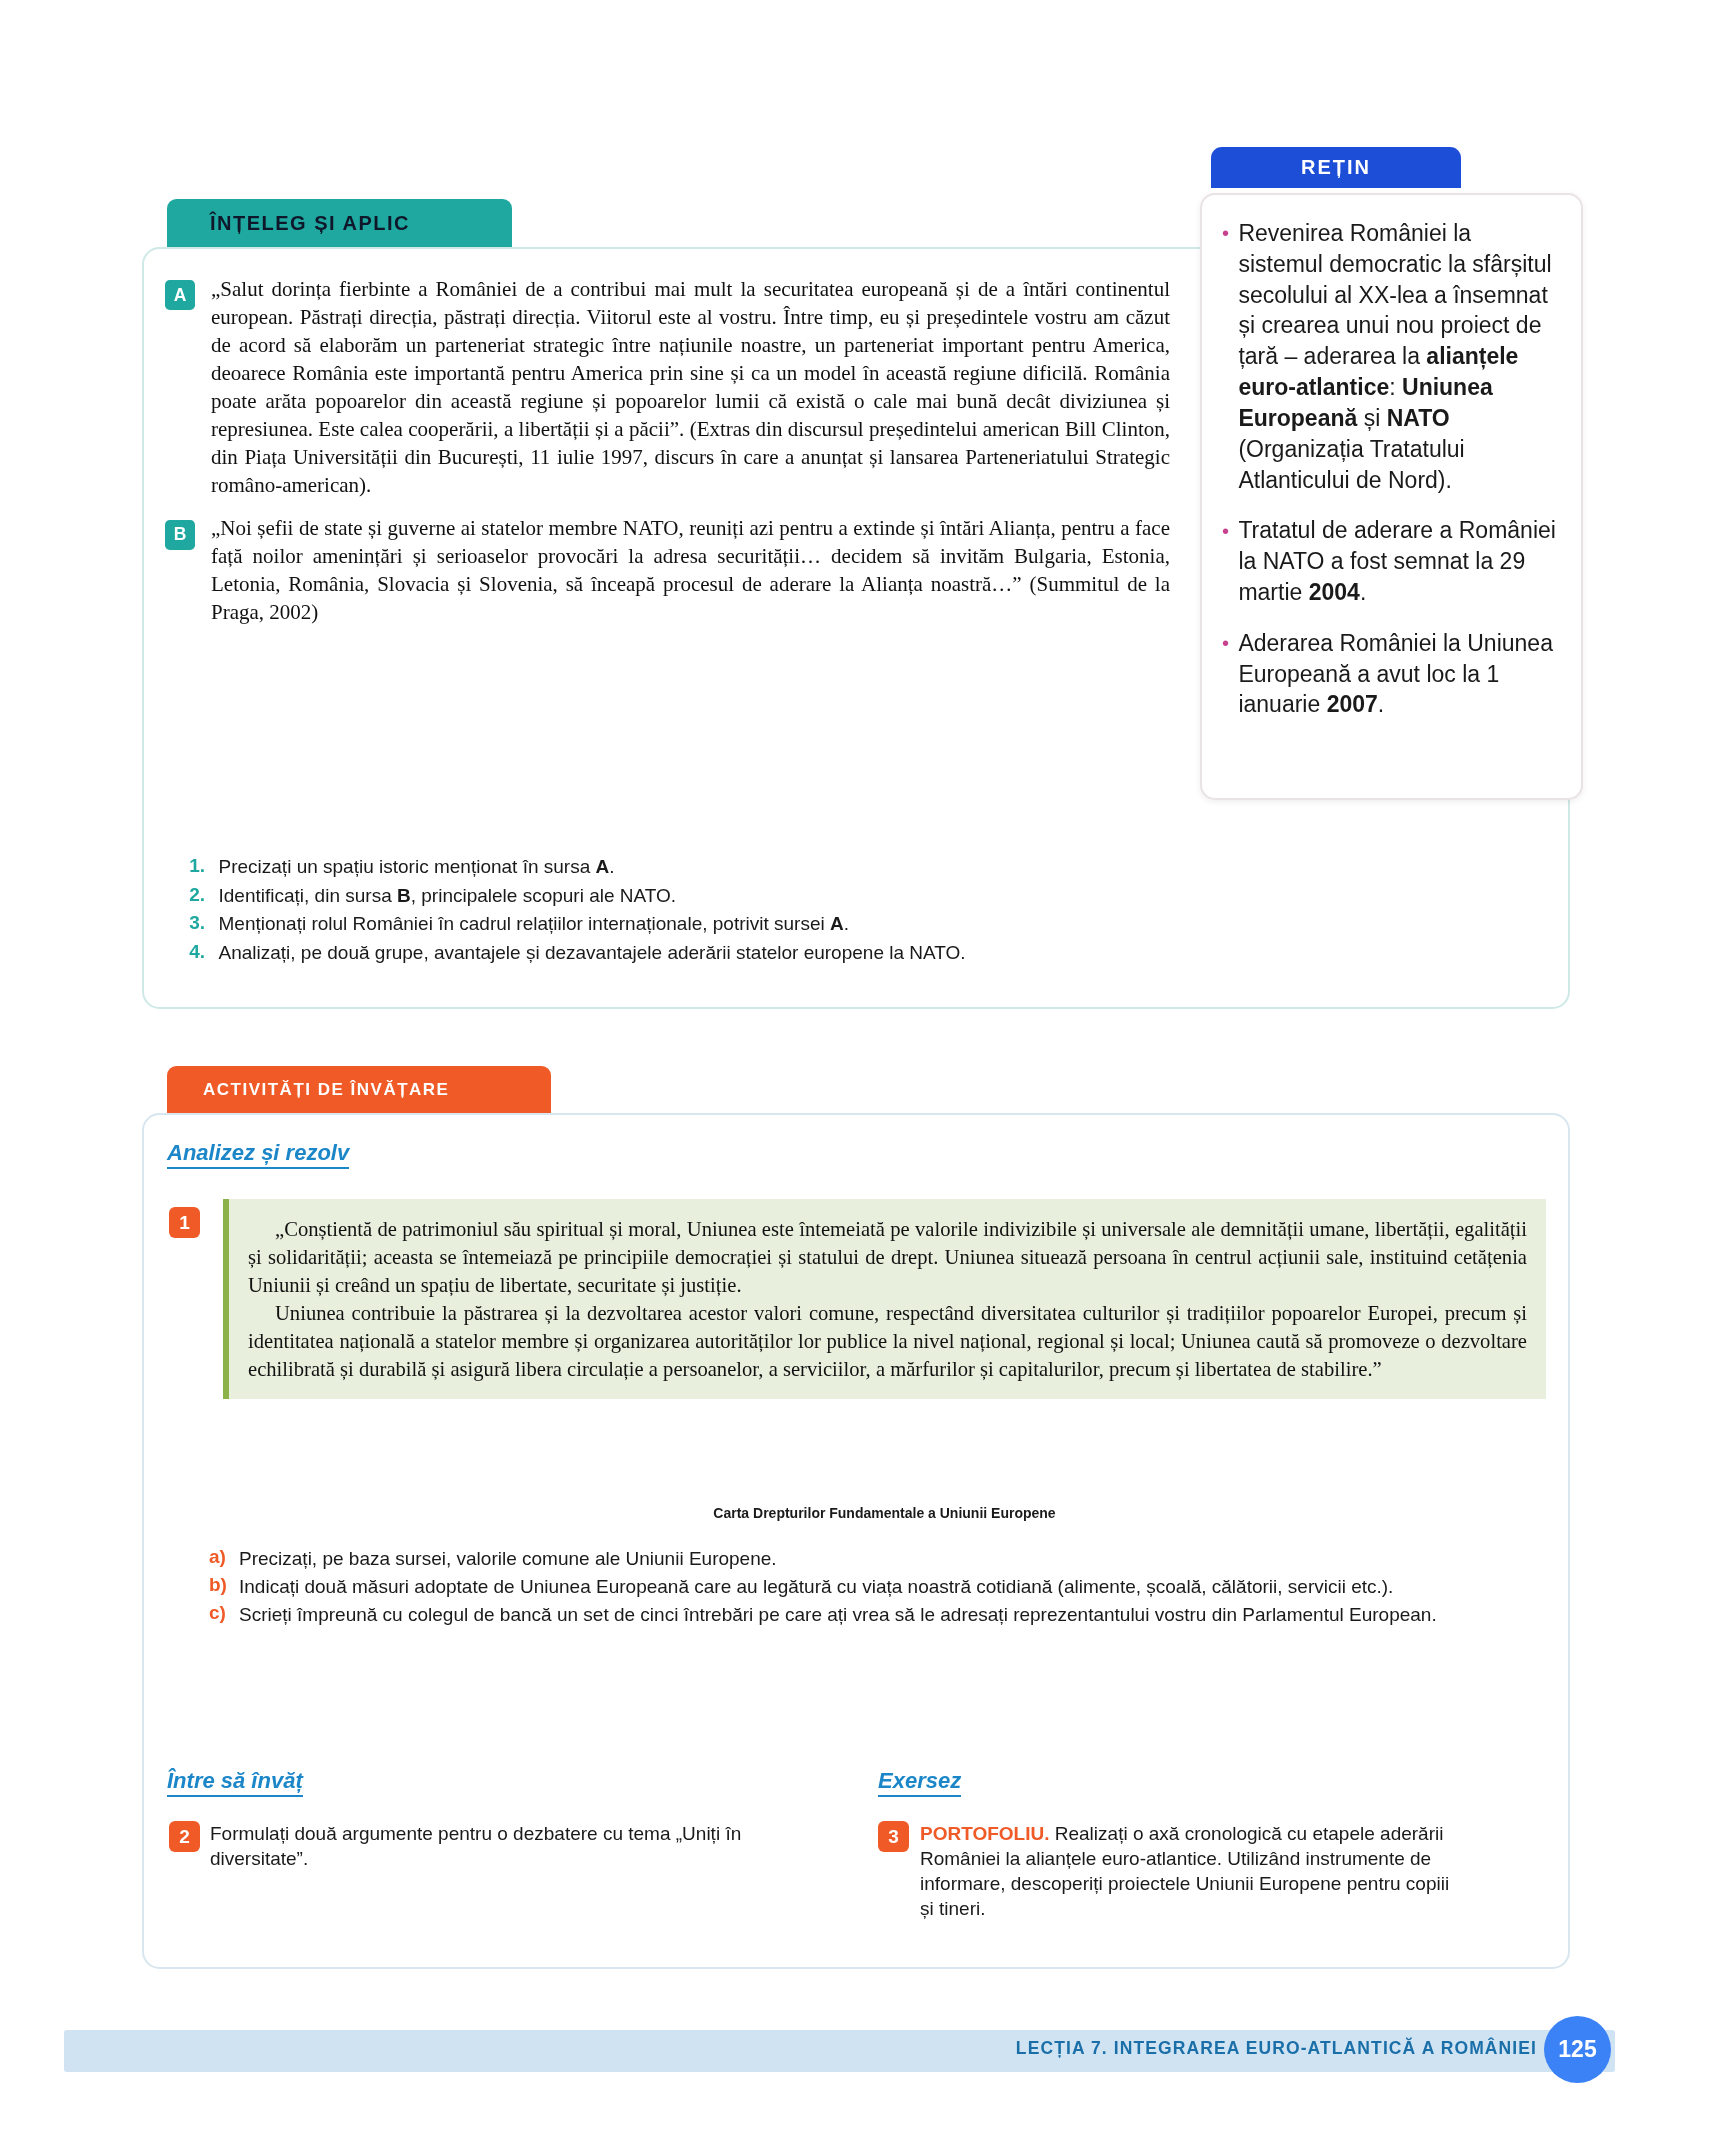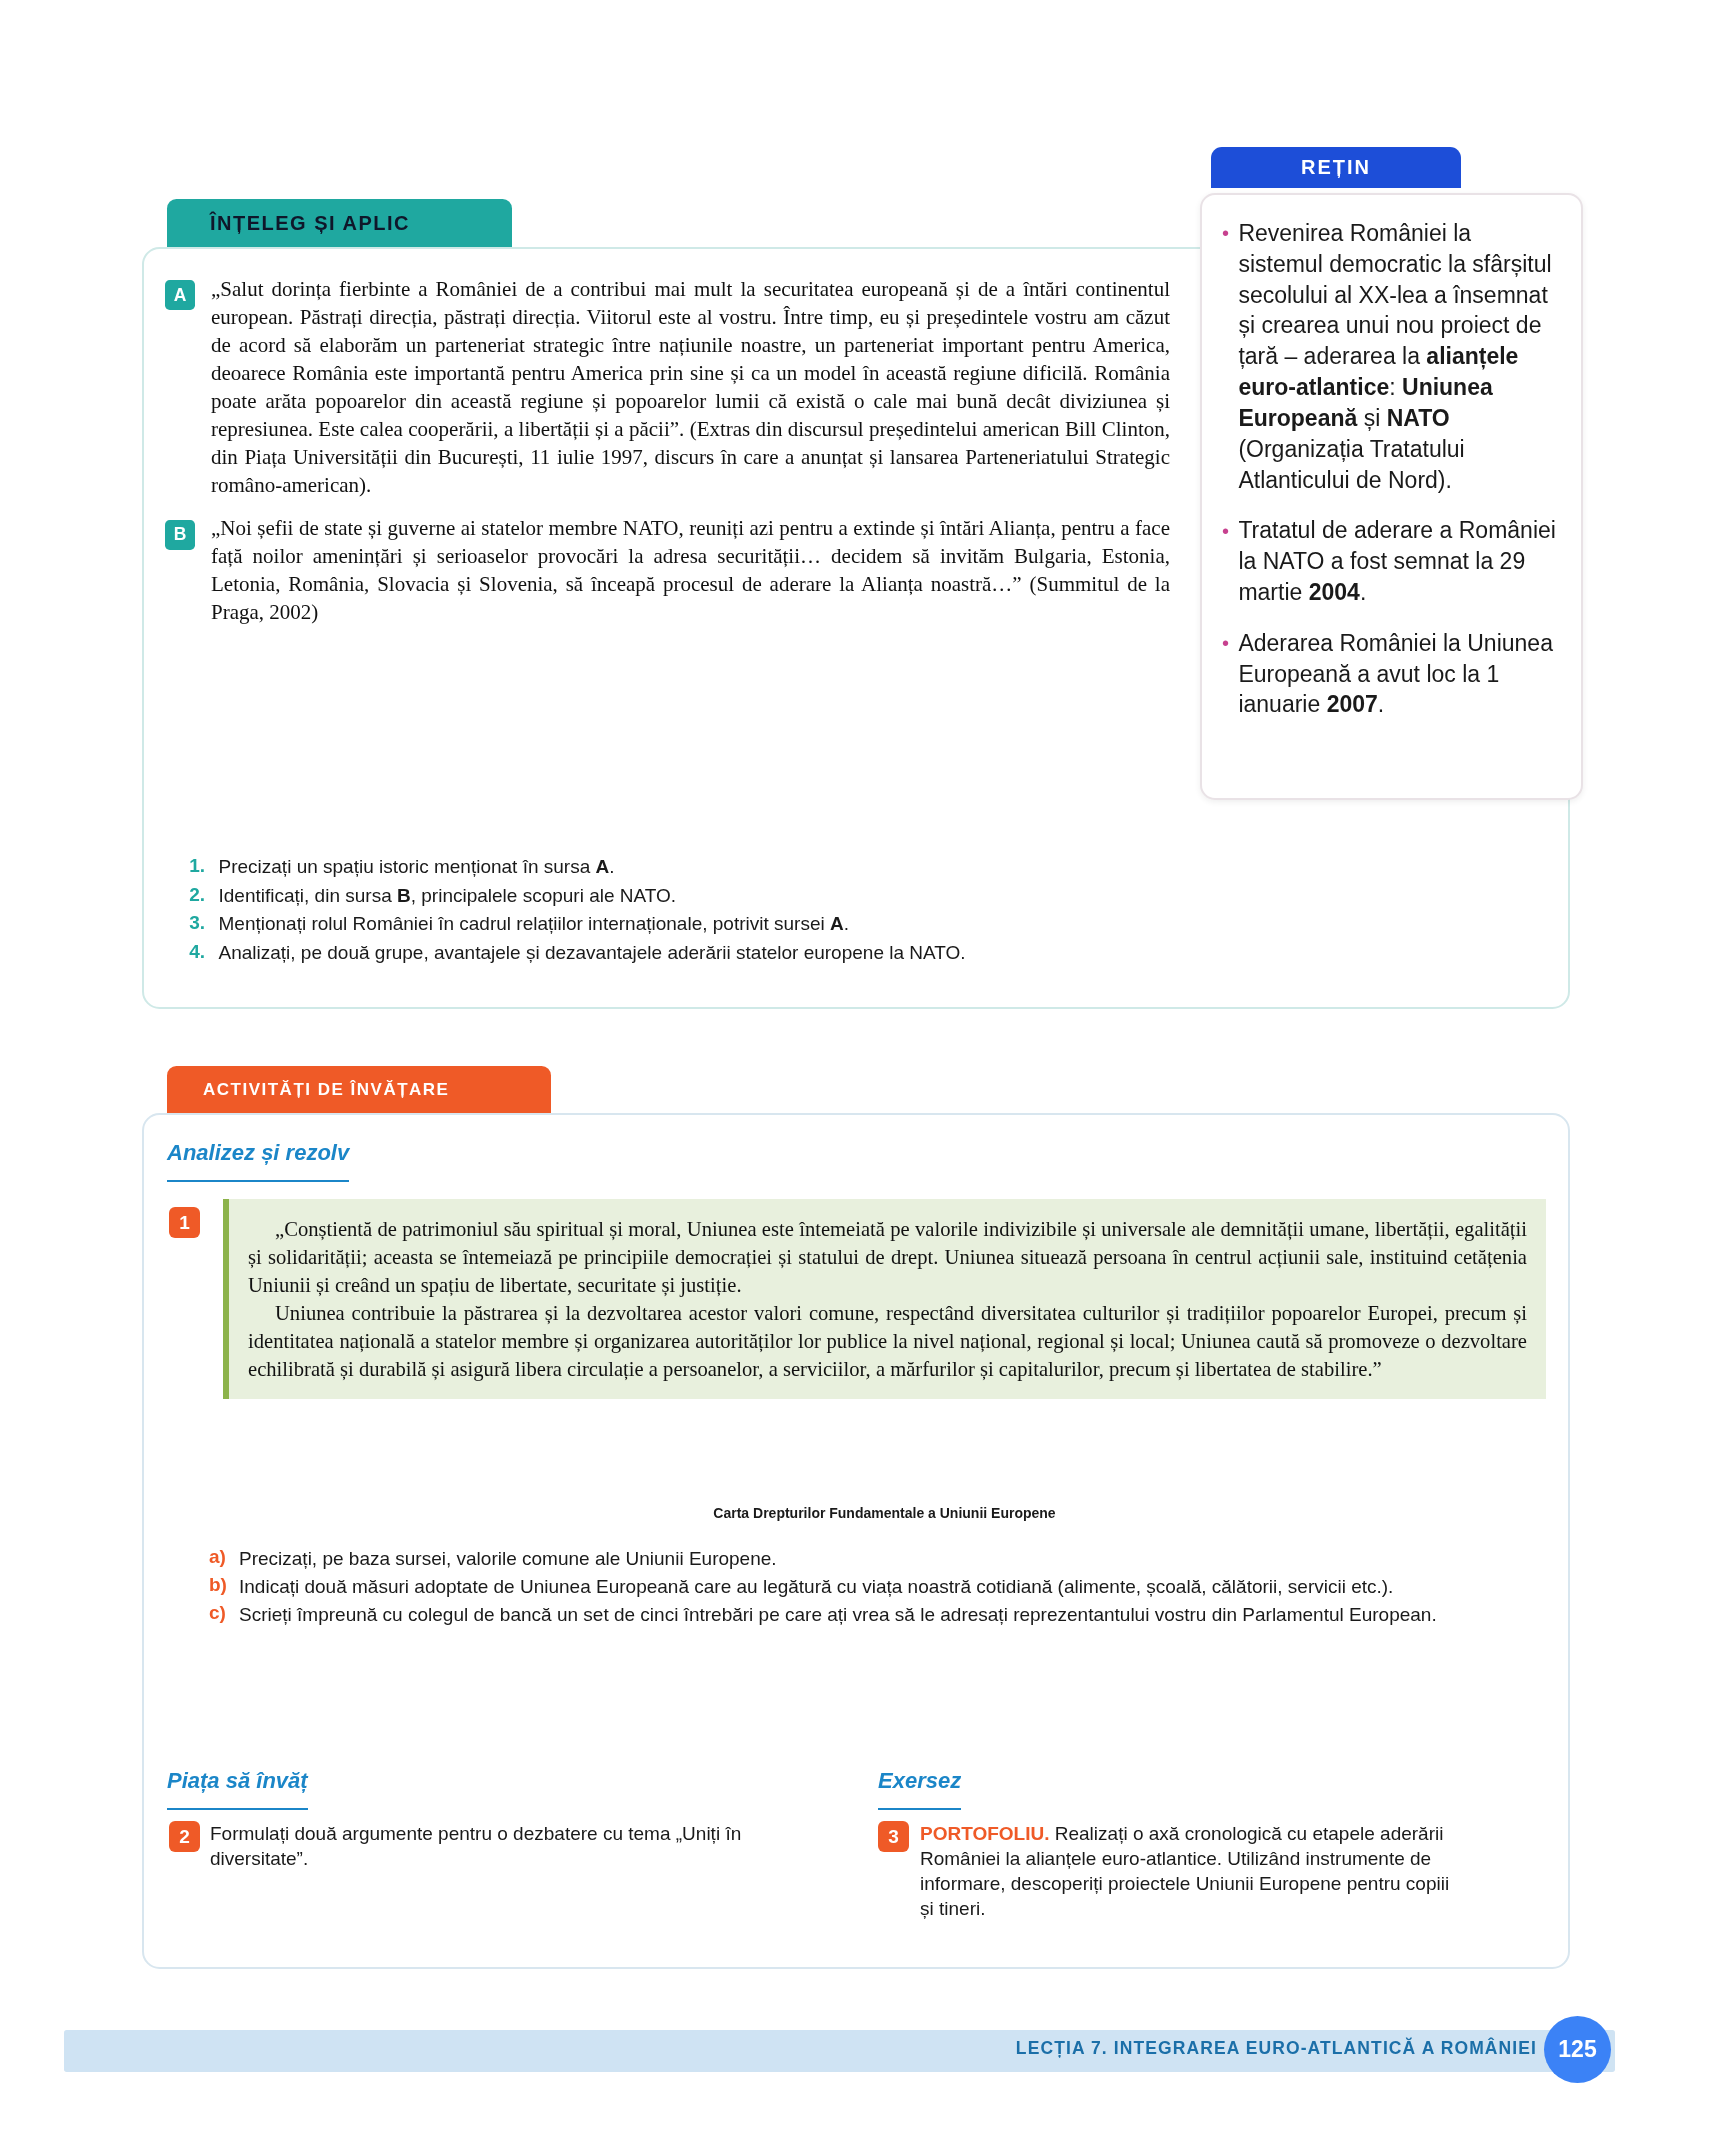--- a/index.html
+++ b/index.html
@@ -189,21 +189,21 @@
     border-radius: 17.5px;
     box-sizing: border-box;
   }
   .sub-head {
     position: absolute;
     font-size: 22px;
     font-weight: bold;
     color: #1b86c8;
     font-style: italic;
     border-bottom: 2px solid #1b86c8;
-    padding-bottom: 14px;
+    padding-bottom: 1px;
   }
   #analizez-head { left: 167px; top: 1140px; }
 
   .num-badge {
     position: absolute;
     width: 31px;
     height: 31px;
     border-radius: 6px;
     background: #ef5a27;
     color: #ffffff;
@@ -396,21 +396,21 @@
     <div class="abc-row">
       <div class="abc-letter">b)</div>
       <div class="abc-text">Indicați două măsuri adoptate de Uniunea Europeană care au legătură cu viața noastră cotidiană (alimente, școală, călătorii, servicii etc.).</div>
     </div>
     <div class="abc-row">
       <div class="abc-letter">c)</div>
       <div class="abc-text">Scrieți împreună cu colegul de bancă un set de cinci întrebări pe care ați vrea să le adresați reprezentantului vostru din Parlamentul European.</div>
     </div>
   </div>
 
-  <div class="sub-head" id="invat-head">Piața să învăț</div>
+  <div class="sub-head" id="invat-head">Între să învăț</div>
   <div class="sub-head" id="exersez-head">Exersez</div>
 
   <div class="num-badge" id="badge-2">2</div>
   <div class="task-text" id="task-2">Formulați două argumente  pentru o dezbatere cu tema „Uniți în diversitate”.</div>
 
   <div class="num-badge" id="badge-3">3</div>
   <div class="task-text" id="task-3"><span class="portofoliu">PORTOFOLIU.</span><span> Realizați o axă cronologică cu etapele aderării României la alianțele euro-atlantice. Utilizând instrumente de informare, descoperiți proiectele Uniunii Europene pentru copiii și tineri.</span></div>
 
   <div class="footer-bar"></div>
   <div class="footer-text">LECȚIA 7. INTEGRAREA EURO-ATLANTICĂ A ROMÂNIEI</div>

